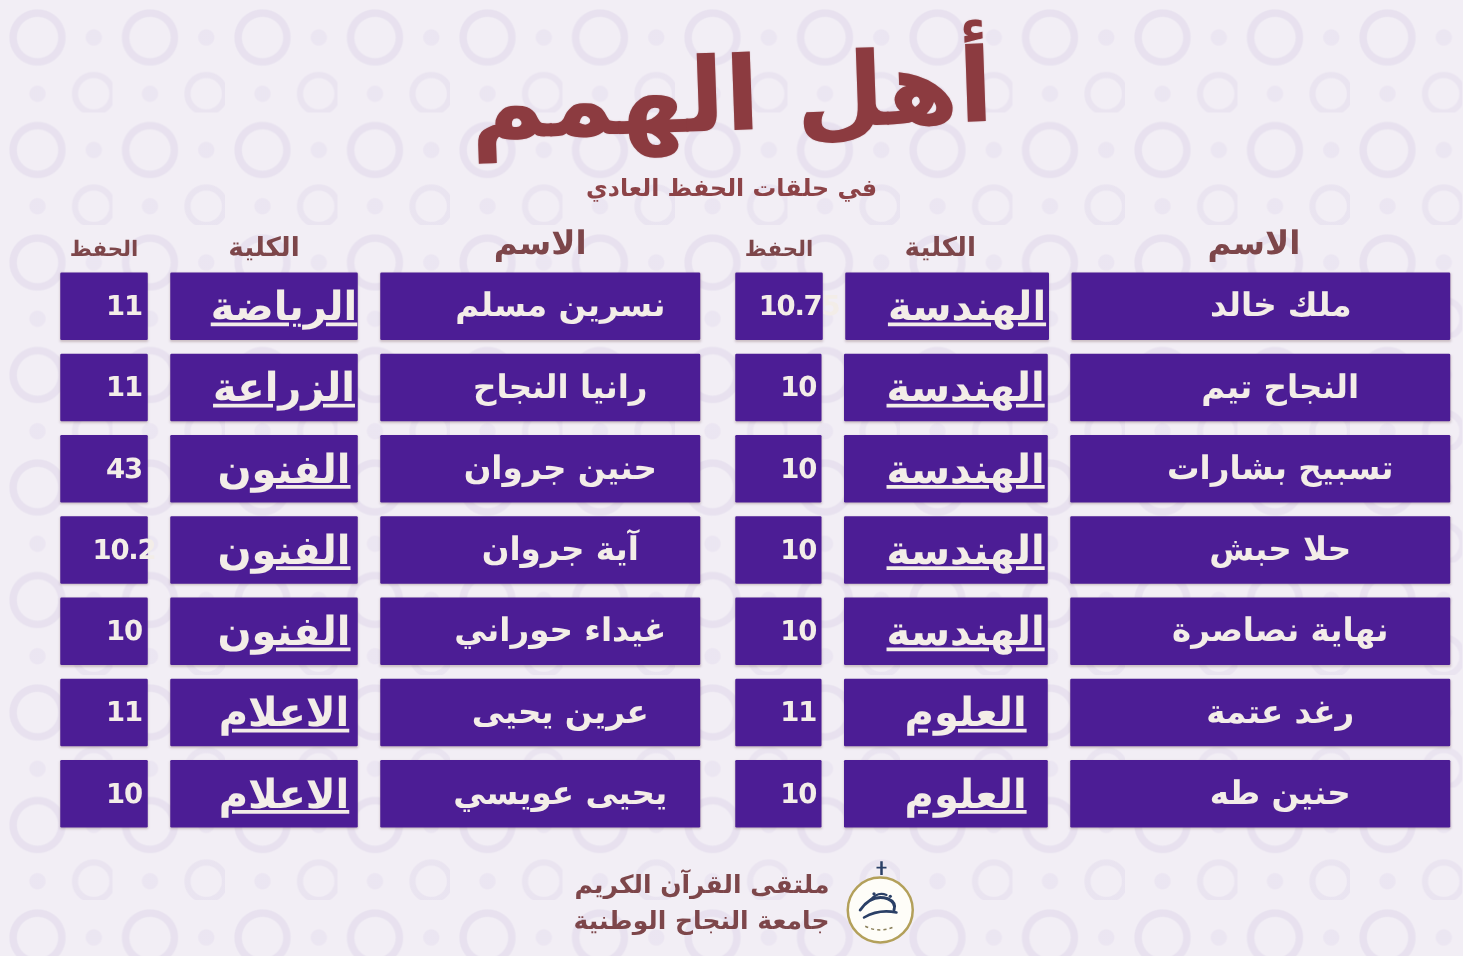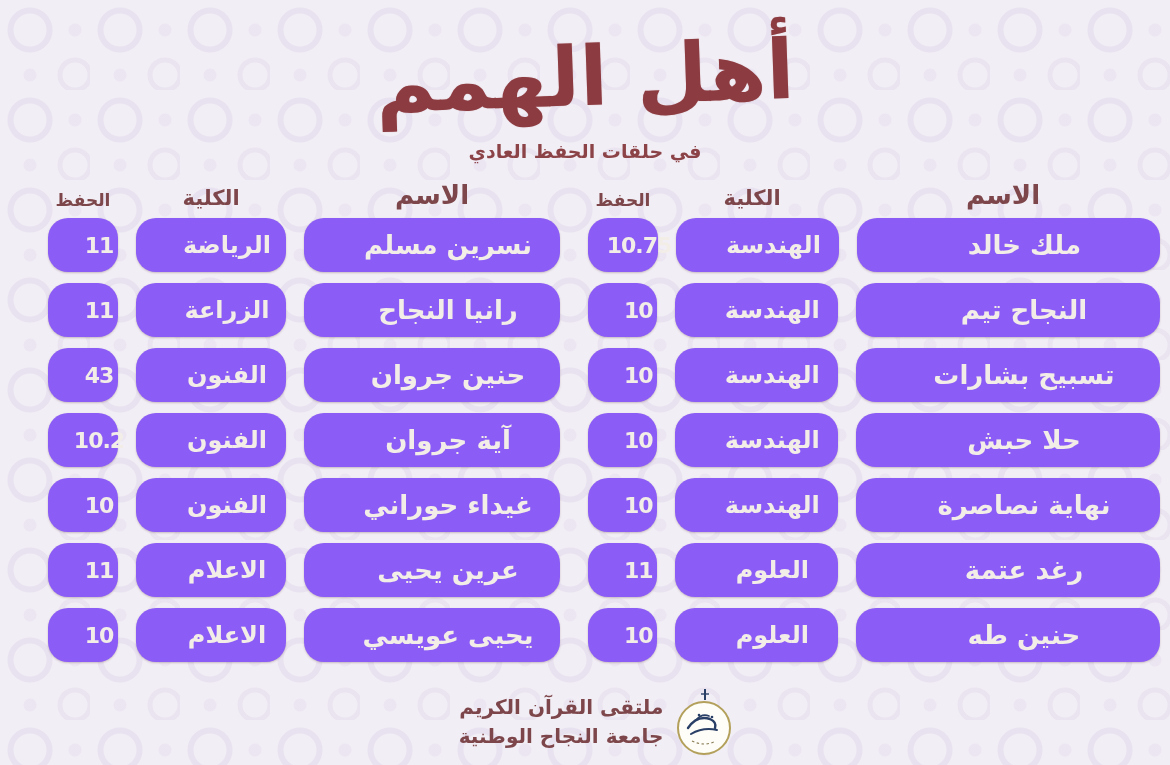--- a/index.html
+++ b/index.html
@@ -30,29 +30,29 @@
   .tables { display:flex; gap:28px; padding:18px 10px 0 48px; }
   .tbl { display:flex; flex-direction:column; }
   .tbl.right { width:572px; }
   .tbl.left  { width:512px; }
   .thead { display:flex; gap:18px; align-items:flex-end; margin-bottom:8px; color:#7d464a; }
   .thead .h-name    { font-size:26px; font-weight:700; text-align:center; }
   .thead .h-college { font-size:21px; font-weight:700; text-align:center; }
   .thead .h-score   { font-size:17px; font-weight:700; text-align:center; }
   .row { display:flex; gap:18px; margin-bottom:11px; height:54px; }
   .cell {
-    background:#8b5cf6; border-radius:20px; color:#f3ede8;
+    background:#4c1d95; border-radius:1px; color:#f3ede8;
     display:flex; align-items:center; justify-content:center;
     font-weight:700; box-shadow:0 1px 2px rgba(80,40,42,.25);padding-left:32px;
   }
   .tbl.right .c-name { width:314px; } .tbl.left .c-name { width:256px; }
   .c-college { width:168px; } .tbl.left .c-college { width:150px; }
   .c-score { width:70px; }
   .c-name { font-size:26px; }
-  .c-college { font-size:24px; }
+  .c-college { font-size:32px;text-decoration:underline; }
   .c-score { font-size:22px; letter-spacing:-1px; }
   .h-name { order:0; } .h-college { order:1; } .h-score { order:2; }
   .tbl.right .h-name    { width:314px; } .tbl.left .h-name    { width:256px; }
   .tbl.right .h-college { width:152px; } .tbl.left .h-college { width:150px; }
   .h-score { width:70px; }
 
   
   .ftr { margin-top:14px; display:flex; align-items:center; justify-content:center; gap:12px;margin-left:22px; }
   .ftr-text { text-align:right; color:#7d464a; font-size:20px; font-weight:700; line-height:1.45; }
   .logo { width:58px; height:70px; flex:0 0 auto; }

